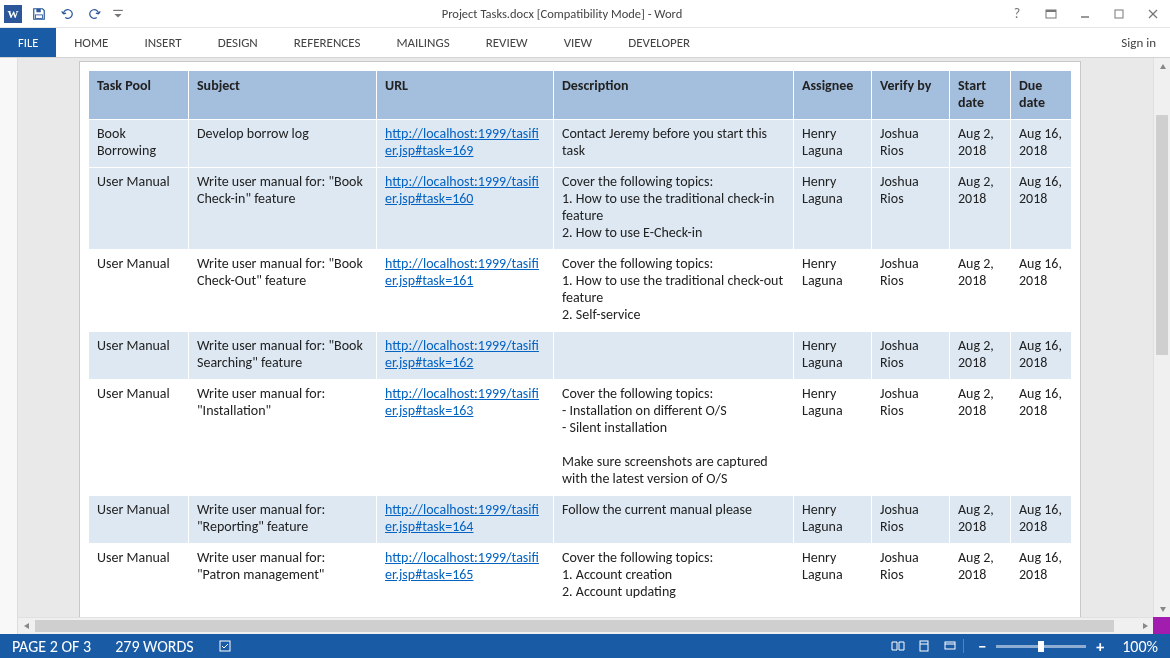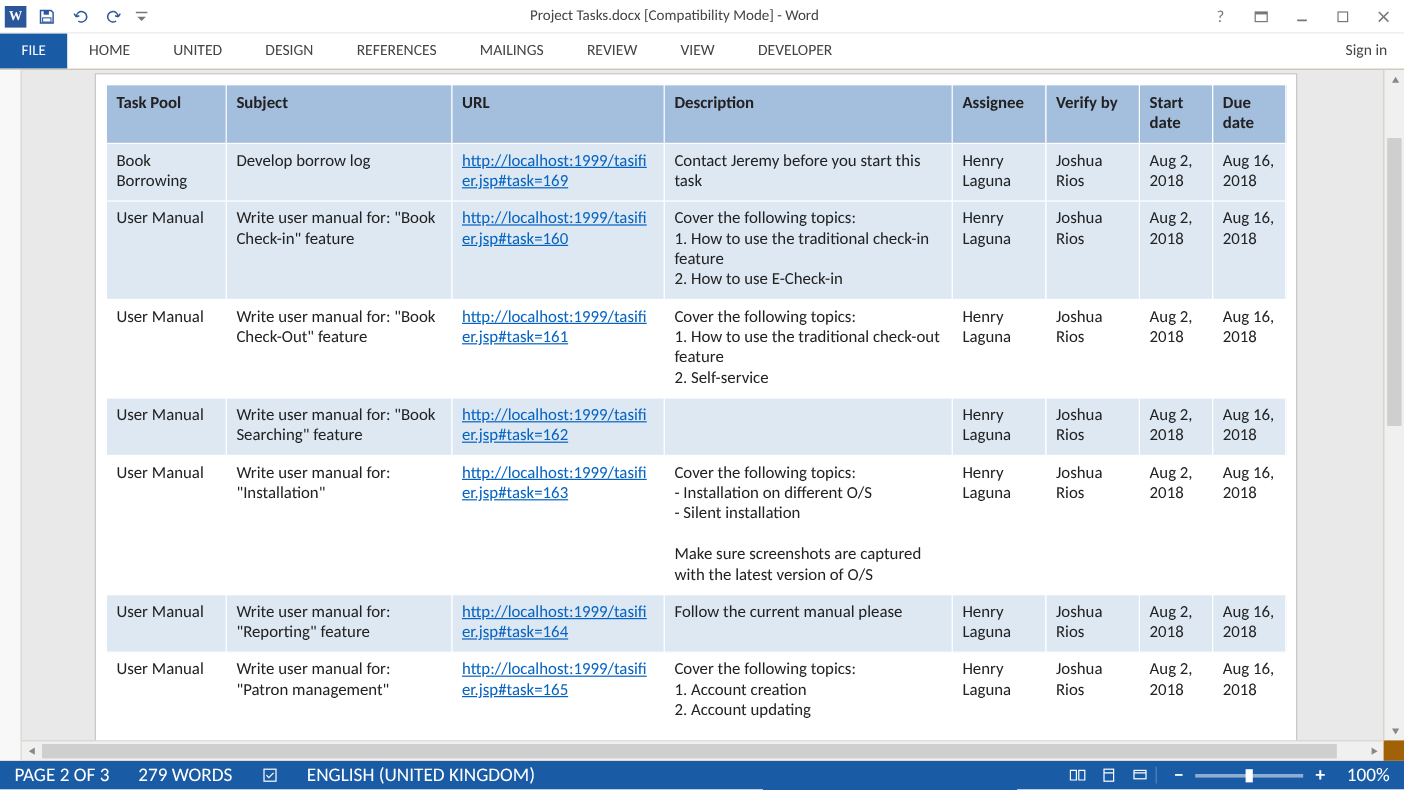--- a/index.html
+++ b/index.html
@@ -15,21 +15,21 @@
   .winbtns { display:flex; align-items:center; gap:0; }
   .winbtn { width:34px; height:26px; display:flex; align-items:center; justify-content:center; color:#777; cursor:pointer; font-size:14px; }
   .winbtn svg { width:12px; height:12px; }
   
   .ribbon { height:30px; background:#fff; display:flex; align-items:stretch; border-bottom:1px solid #d4d4d4; }
   .file-tab { background:#1a5ba5; color:#fff; padding:0 18px; display:flex; align-items:center; font-size:12.5px; cursor:pointer; }
   .rtab { padding:0 18px; display:flex; align-items:center; color:#444; font-size:13px; cursor:pointer; }
   .spacer { flex:1; }
   .signin { padding:0 14px 0 0; display:flex; align-items:center; color:#444; font-size:13px; cursor:pointer; }
   
-  .workspace { position:relative; height:576px; background:#a16207; }
+  .workspace { position:relative; height:576px; background:#a21caf; }
   .ruler-v { position:absolute; left:0; top:0; width:18px; height:100%; background:#f8f8f8; border-right:1px solid #ddd; }
   .doc-scroll { position:absolute; left:18px; right:17px; top:0; bottom:17px; overflow:hidden; background:#e9e9e9; }
   .page { position:absolute; left:62px; top:4px; width:1000px; min-height:700px; background:#fff; box-shadow:0 0 0 1px #c8c8c8; padding:8px 8px 40px 8px; }
   
   table.tasks { width:984px; border-collapse:collapse; table-layout:fixed; font-family:Calibri,"Segoe UI",sans-serif; font-size:14px; color:#222; }
   .tasks th { background:#a4bfde; font-weight:bold; text-align:left; padding:6px 8px 8px 8px; vertical-align:top; border:1px solid #fff; }
   .tasks td { padding:5px 8px 8px 8px; vertical-align:top; border:1px solid #fff; white-space:pre-line; }
   .tasks tr.alt td { background:#dde8f3; }
   .tasks a { color:#0563c1; text-decoration:underline; word-break:break-all; }
   
@@ -111,21 +111,21 @@
           <line x1="2" y1="2" x2="10" y2="10" stroke="#777" stroke-width="1.3"></line>
           <line x1="10" y1="2" x2="2" y2="10" stroke="#777" stroke-width="1.3"></line>
         </svg>
       </span>
   </div>
 </div>
 
 <div class="ribbon">
   <div class="file-tab">FILE</div>
   <div class="rtab">HOME</div>
-  <div class="rtab">UNITED</div>
+  <div class="rtab">INSERT</div>
   <div class="rtab">DESIGN</div>
   <div class="rtab">REFERENCES</div>
   <div class="rtab">MAILINGS</div>
   <div class="rtab">REVIEW</div>
   <div class="rtab">VIEW</div>
   <div class="rtab">DEVELOPER</div>
   <div class="spacer"></div>
   <div class="signin">Sign in</div>
 </div>
 
@@ -278,21 +278,20 @@
 
 <div class="status">
   <div class="sitem">PAGE 2 OF 3</div>
   <div class="sitem">279 WORDS</div>
   <div class="sitem">
       <svg width="14" height="14" viewBox="0 0 14 14">
         <rect x="2" y="2" width="10" height="10" fill="none" stroke="#fff"></rect>
         <path d="M4 7l2 2 4-4" fill="none" stroke="#fff"></path>
       </svg>
     </div>
-  <div class="sitem">ENGLISH (UNITED KINGDOM)</div>
   <div class="flex"></div>
   <div class="viewbtn">
       <svg viewBox="0 0 14 14">
         <path d="M1 3h5v8H1zM8 3h5v8H8z" fill="none" stroke="#fff"></path>
       </svg>
     </div>
   <div class="viewbtn">
       <svg viewBox="0 0 14 14">
         <rect x="3" y="2" width="8" height="10" fill="none" stroke="#fff"></rect>
         <line x1="3" y1="5" x2="11" y2="5" stroke="#fff"></line>

